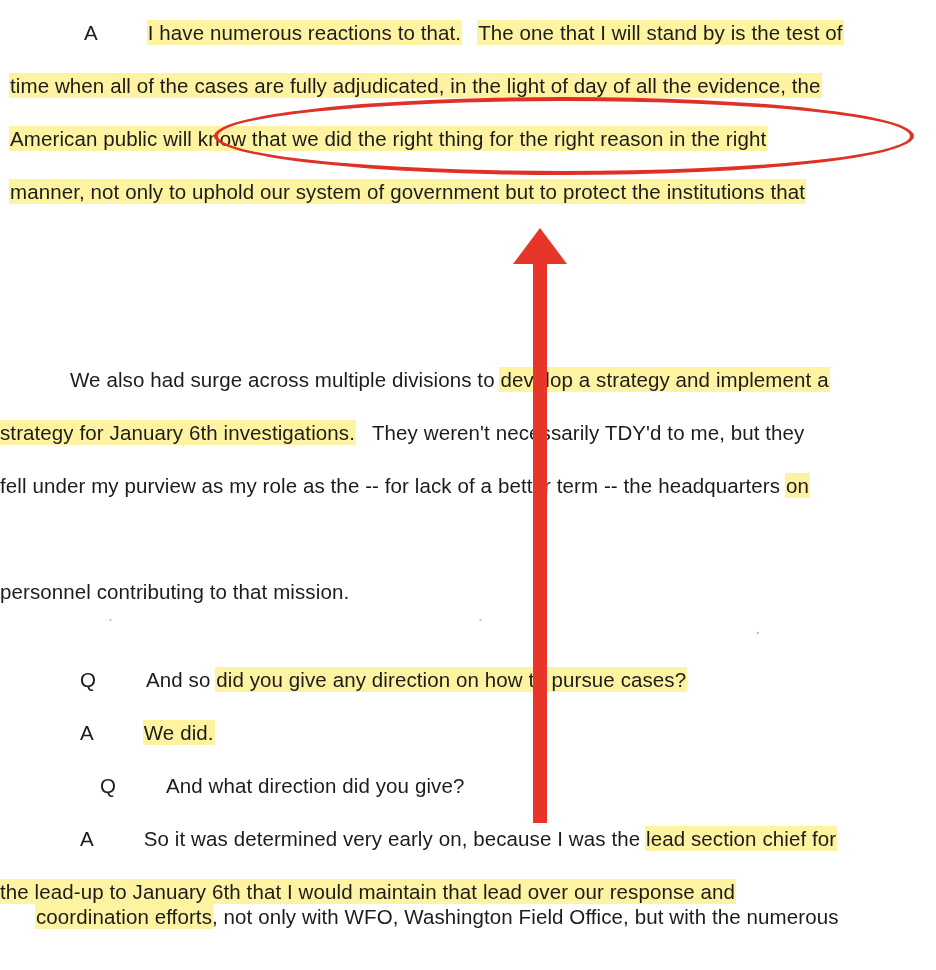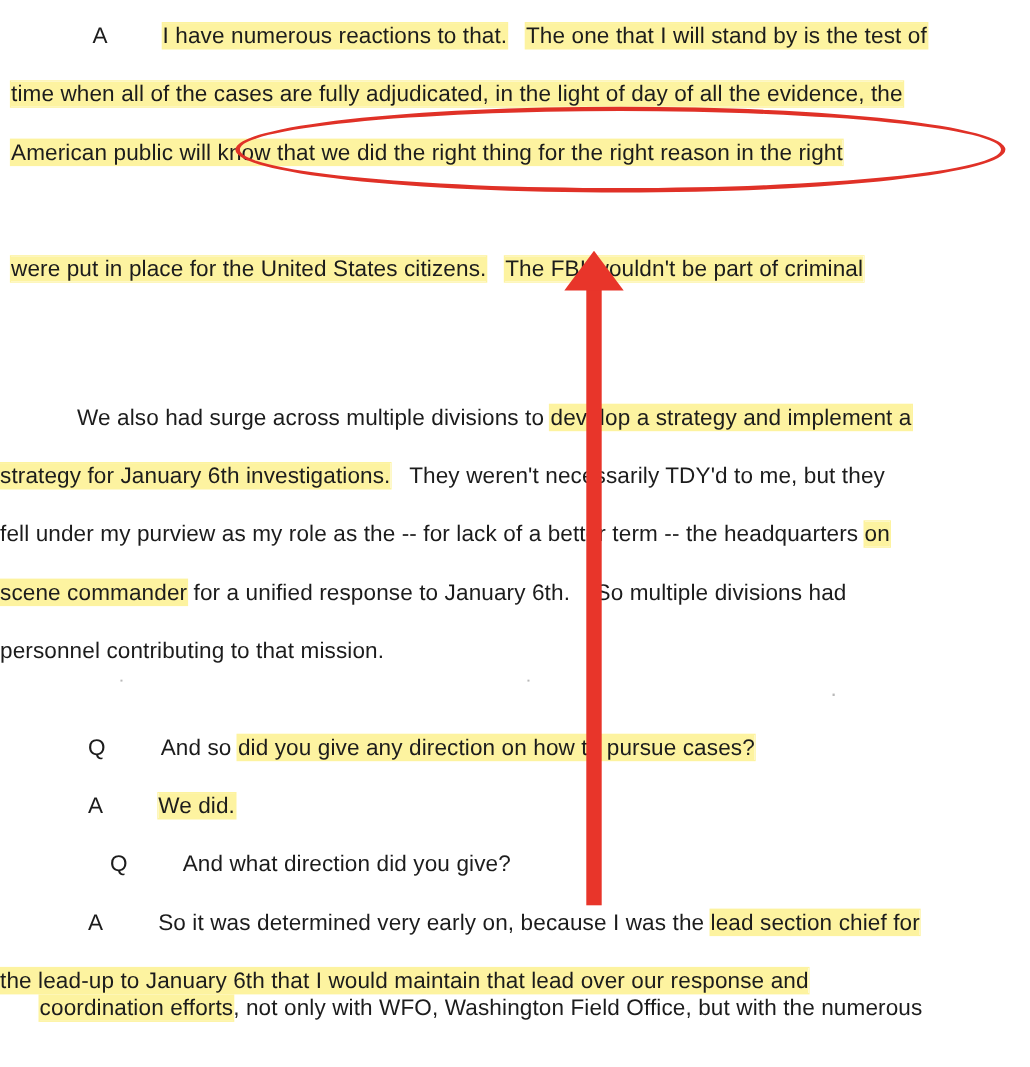--- a/index.html
+++ b/index.html
@@ -78,25 +78,24 @@
 </style>
 </head>
 <body>
 
 <div id="page">
 
   <div class="transcript">
       <div class="line" style="top: 6px;"><span style="display: inline-block; width: 84px;"></span><span>A</span><span style="display: inline-block; width: 50px;"></span><span class="hl">I have numerous reactions to that.</span><span>   </span><span class="hl">The one that I will stand by is the test of</span></div>
       <div class="line" style="top: 59px;"><span style="display: inline-block; width: 10px;"></span><span class="hl">time when all of the cases are fully adjudicated, in the light of day of all the evidence, the</span></div>
       <div class="line" style="top: 112px;"><span style="display: inline-block; width: 10px;"></span><span class="hl">American public will know that we did the right thing for the right reason in the right</span></div>
-      <div class="line" style="top: 218px;"><span style="display: inline-block; width: 10px;"></span><span class="hl">were put in place for the United States citizens.</span><span>   </span><span class="hl">The FBI wouldn't be part of criminal</span></div>
+      <div class="line" style="top: 165px;"><span style="display: inline-block; width: 10px;"></span><span class="hl">manner, not only to uphold our system of government but to protect the institutions that</span></div>
       <div class="line" style="top: 353px;"><span style="display: inline-block; width: 70px;"></span><span>We also had surge across multiple divisions to </span><span class="hl">develop a strategy and implement a</span></div>
       <div class="line" style="top: 406px;"><span style="display: inline-block; width: 0px;"></span><span class="hl">strategy for January 6th investigations.</span><span>   They weren't necessarily TDY'd to me, but they</span></div>
       <div class="line" style="top: 459px;"><span style="display: inline-block; width: 0px;"></span><span>fell under my purview as my role as the -- for lack of a better term -- the headquarters </span><span class="hl">on</span></div>
-      <div class="line" style="top: 512px;"><span style="display: inline-block; width: 0px;"></span><span class="hl">scene commander</span><span> for a unified response to January 6th.    So multiple divisions had</span></div>
       <div class="line" style="top: 565px;"><span style="display: inline-block; width: 0px;"></span><span>personnel contributing to that mission.</span></div>
       <div class="line" style="top: 653px;"><span style="display: inline-block; width: 80px;"></span><span>Q</span><span style="display: inline-block; width: 50px;"></span><span>And so </span><span class="hl">did you give any direction on how to pursue cases?</span></div>
       <div class="line" style="top: 706px;"><span style="display: inline-block; width: 80px;"></span><span>A</span><span style="display: inline-block; width: 50px;"></span><span class="hl">We did.</span></div>
       <div class="line" style="top: 759px; padding-left: 20px;"><span style="display: inline-block; width: 80px;"></span><span>Q</span><span style="display: inline-block; width: 50px;"></span><span>And what direction did you give?</span></div>
       <div class="line" style="top: 812px;"><span style="display: inline-block; width: 80px;"></span><span>A</span><span style="display: inline-block; width: 50px;"></span><span>So it was determined very early on, because I was the </span><span class="hl">lead section chief for</span></div>
       <div class="line" style="top: 865px;"><span style="display: inline-block; width: 0px;"></span><span class="hl">the lead-up to January 6th that I would maintain that lead over our response and</span></div>
       <div class="line" style="top: 890px; margin-left: 36px;"><span style="display: inline-block; width: 0px;"></span><span class="hl">coordination efforts</span><span>, not only with WFO, Washington Field Office, but with the numerous</span></div>
     </div>
 
   <div class="ellipse"></div>

